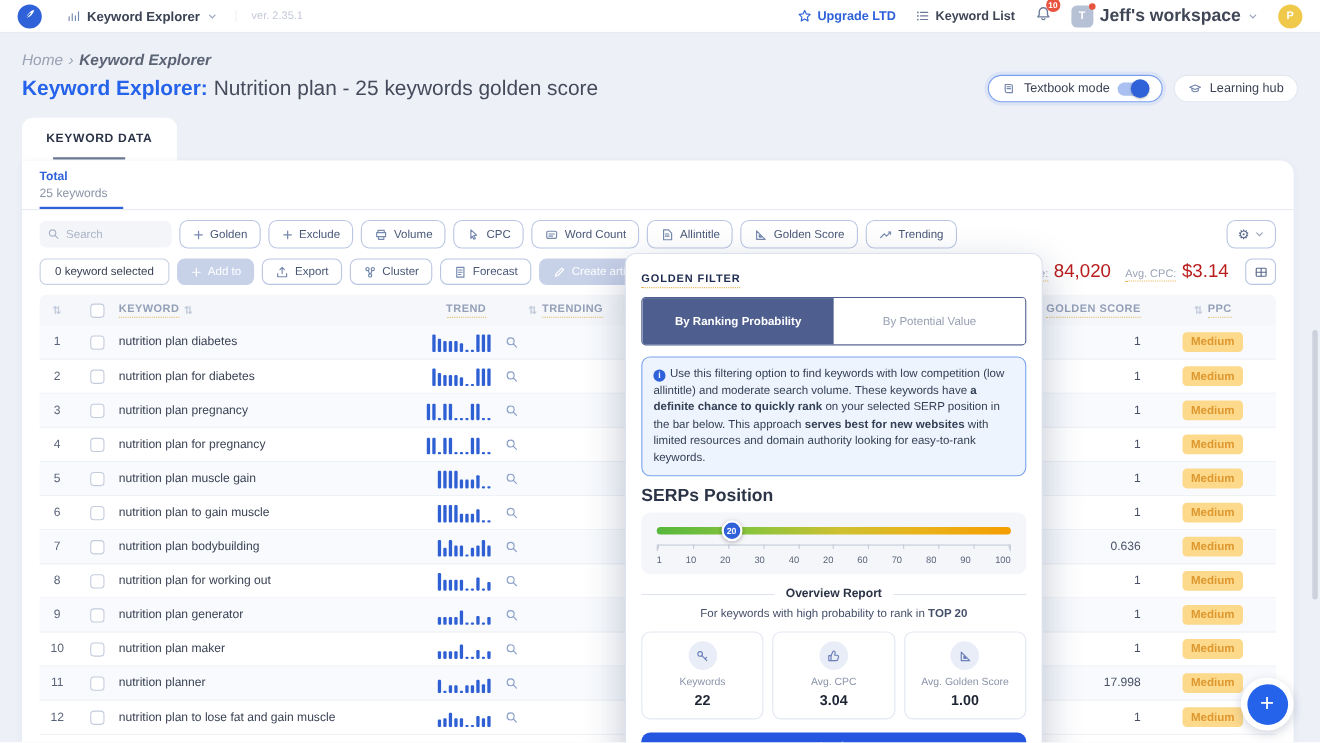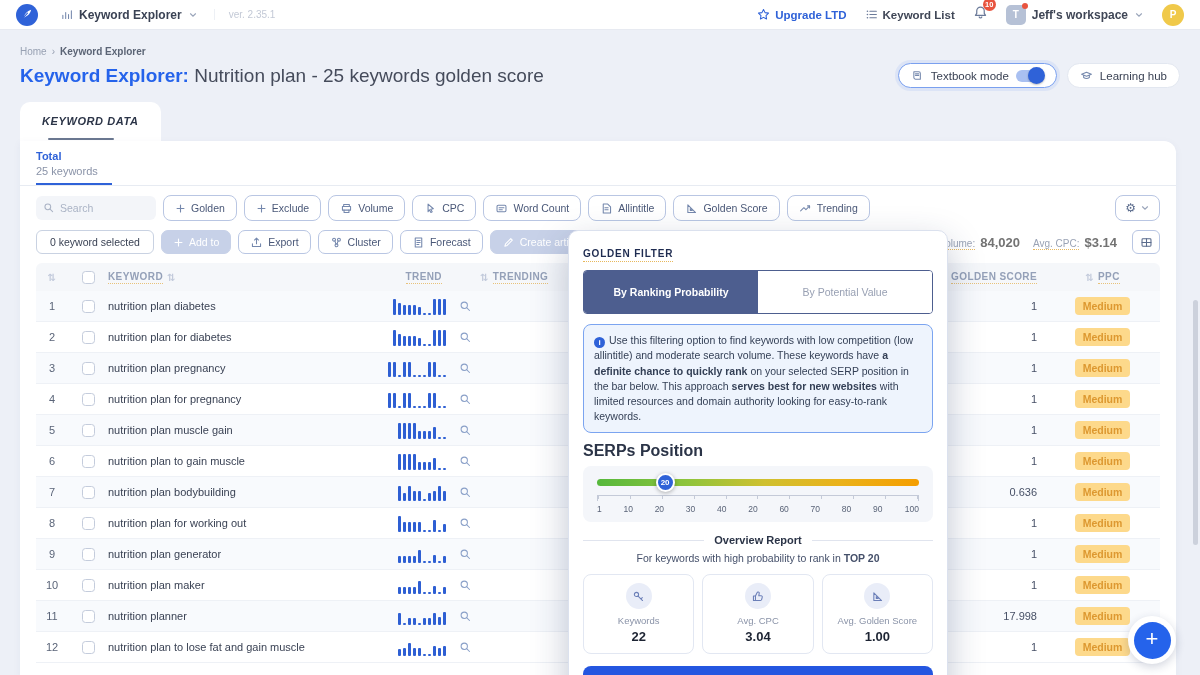--- a/index.html
+++ b/index.html
@@ -20,39 +20,39 @@
   .nav-link { display:flex; align-items:center; gap:5px; font-size:11.5px; cursor:pointer; }
   .nav-link .ic { display:flex; }
   .upgrade { color:#2f62d8; font-weight:bold; }
   .kwlist { color:#3f4656; font-weight:bold; }
   .kwlist .ic { color:#6b7a99; }
   .bell-wrap { position:relative; color:#6b7a99; display:flex; cursor:pointer; }
   .bell-badge { position:absolute; top:-7px; right:-8px; min-width:13px; height:13px; border-radius:7px; background:#e8543f; color:#fff; font-size:7.5px; font-weight:bold; display:flex; align-items:center; justify-content:center; padding:0 2px; }
   .ws { display:flex; align-items:center; gap:6px; cursor:pointer; }
   .ws-avatar { position:relative; width:20px; height:20px; border-radius:5px; background:#b6c1d6; color:#fff; font-size:10px; font-weight:bold; display:flex; align-items:center; justify-content:center; }
   .ws-dot { position:absolute; top:-2px; right:-2px; width:6px; height:6px; border-radius:50%; background:#e8543f; }
-  .ws-name { font-size:12px; font-weight:bold; color:#3f4656; }
+  .ws-name { font-size:16px; font-weight:bold; color:#3f4656; }
   .user-avatar { width:22px; height:22px; border-radius:50%; background:#f0c followsa94a; background:#f0c94a; color:#fff; font-size:10px; font-weight:bold; display:flex; align-items:center; justify-content:center; cursor:pointer; }
 
   
-  .crumbs { padding:16px 20px 0; font-size:10px; color:#98a1b3; display:flex; gap:5px; align-items:center; }
+  .crumbs { padding:16px 20px 0; font-size:14px; color:#98a1b3; display:flex; gap:5px; align-items:center;font-style:italic; }
   .crumb-cur { color:#5b6475; font-weight:bold; }
   .title-row { display:flex; align-items:center; padding:6px 20px 0; }
   .page-title { font-size:19px; color:#454b5b; }
   .page-title b { color:#2563eb; font-weight:bold; }
   .title-actions { margin-left:auto; display:flex; gap:10px; align-items:flex-end; }
   .pill { display:flex; align-items:center; gap:7px; background:#fff; border-radius:16px; padding:5px 12px; font-size:11.5px; color:#3a4254; cursor:pointer; }
   .pill .ic { color:#7588ad; display:flex; }
   .textbook { border:1.5px solid #7aa0ef; box-shadow:0 0 0 3px rgba(130,160,240,.15); }
   .learning { border:1px solid #e2e7f0; }
   .toggle { width:28px; height:12px; border-radius:7px; background:#a9c0f1; position:relative; }
   .toggle .knob { position:absolute; right:-1px; top:-3px; width:17px; height:17px; border-radius:50%; background:#2f62d8; box-shadow:0 1px 2px rgba(0,0,0,.25); }
 
   
-  .tab-row { display:flex; padding:0 0 0 20px; margin-top:14px;font-style:italic; }
+  .tab-row { display:flex; padding:0 0 0 20px; margin-top:14px; }
   .tab { position:relative; background:#fff; border-radius:10px 10px 0 0; padding:13px 22px 14px; font-size:11px; font-weight:bold; letter-spacing:.6px; color:#2b3447; cursor:pointer; }
   .tab-underline { position:absolute; left:28px; bottom:1px; width:66px; height:2px; background:#6b7891; border-radius:2px; }
   .card { position:relative; margin:0 24px 0 20px; background:#fff; border-radius:0 12px 0 0; min-height:535px; box-shadow:0 2px 8px rgba(40,60,110,.05); }
   .summary { padding:9px 16px 0; }
   .summary-label { font-size:11px; font-weight:bold; color:#2f62d8; }
   .summary-value { font-size:11px; color:#8a93a8; margin-top:3px; padding-bottom:6px; }
   .summary-ind { width:76px; height:2px; background:#2f62d8; }
   .summary-divider { height:1px; background:#e7ebf2; }
 
   
@@ -67,21 +67,21 @@
 
   
   .action-row { display:flex; align-items:center; gap:7px; padding:9px 16px; }
   .sel-box { height:24px; display:flex; align-items:center; padding:0 13px; border:1px solid #c9d2e2; border-radius:6px; font-size:10.5px; color:#3a4254; }
   .abtn { display:flex; align-items:center; gap:5px; height:24px; padding:0 11px; border:1px solid #b9c6e3; border-radius:7px; background:#fff; font-size:10.5px; color:#4a5878; cursor:pointer; }
   .abtn .ic { color:#7588ad; display:flex; }
   .abtn.disabled { background:#c7d1e8; border-color:#c7d1e8; color:#fff; cursor:default; }
   .abtn.disabled .ic { color:#fff; }
   .totals { margin-left:auto; display:flex; align-items:baseline; gap:5px; }
   .tlabel { font-size:10px; color:#9aa3b5; border-bottom:1px dotted #e8b85c; }
-  .tvalue { font-size:13px; font-weight:bold; color:#737373; margin-right:8px; }
+  .tvalue { font-size:17px; font-weight:normal; color:#b91c1c; margin-right:8px; }
   .grid-btn { width:28px; height:24px; border:1px solid #b9c6e3; border-radius:6px; background:#fff; color:#5a6b8c; display:flex; align-items:center; justify-content:center; cursor:pointer; }
 
   
   .table { margin:0 16px; font-size:11px; }
   .trow { display:grid; grid-template-columns:32px 40px 232px 110px 30px 70px 95px 70px 110px 95px 125px 115px; align-items:center; height:31px; border-bottom:1px solid #eef1f6; }
   .trow:nth-child(odd) { background:#f8fafd; }
   .thead { display:grid; grid-template-columns:32px 40px 232px 110px 30px 70px 95px 70px 110px 95px 125px 115px; align-items:center; height:28px; background:#f5f7fa; border-radius:6px 6px 0 0; }
   .th { font-size:10px; font-weight:bold; letter-spacing:.4px; color:#94a0b8; display:flex; align-items:center; gap:4px; }
   .th .lbl { border-bottom:1px dotted #e8c27a; padding-bottom:1px; }
   .sort { color:#c2cadb; font-size:10px; cursor:pointer; }

